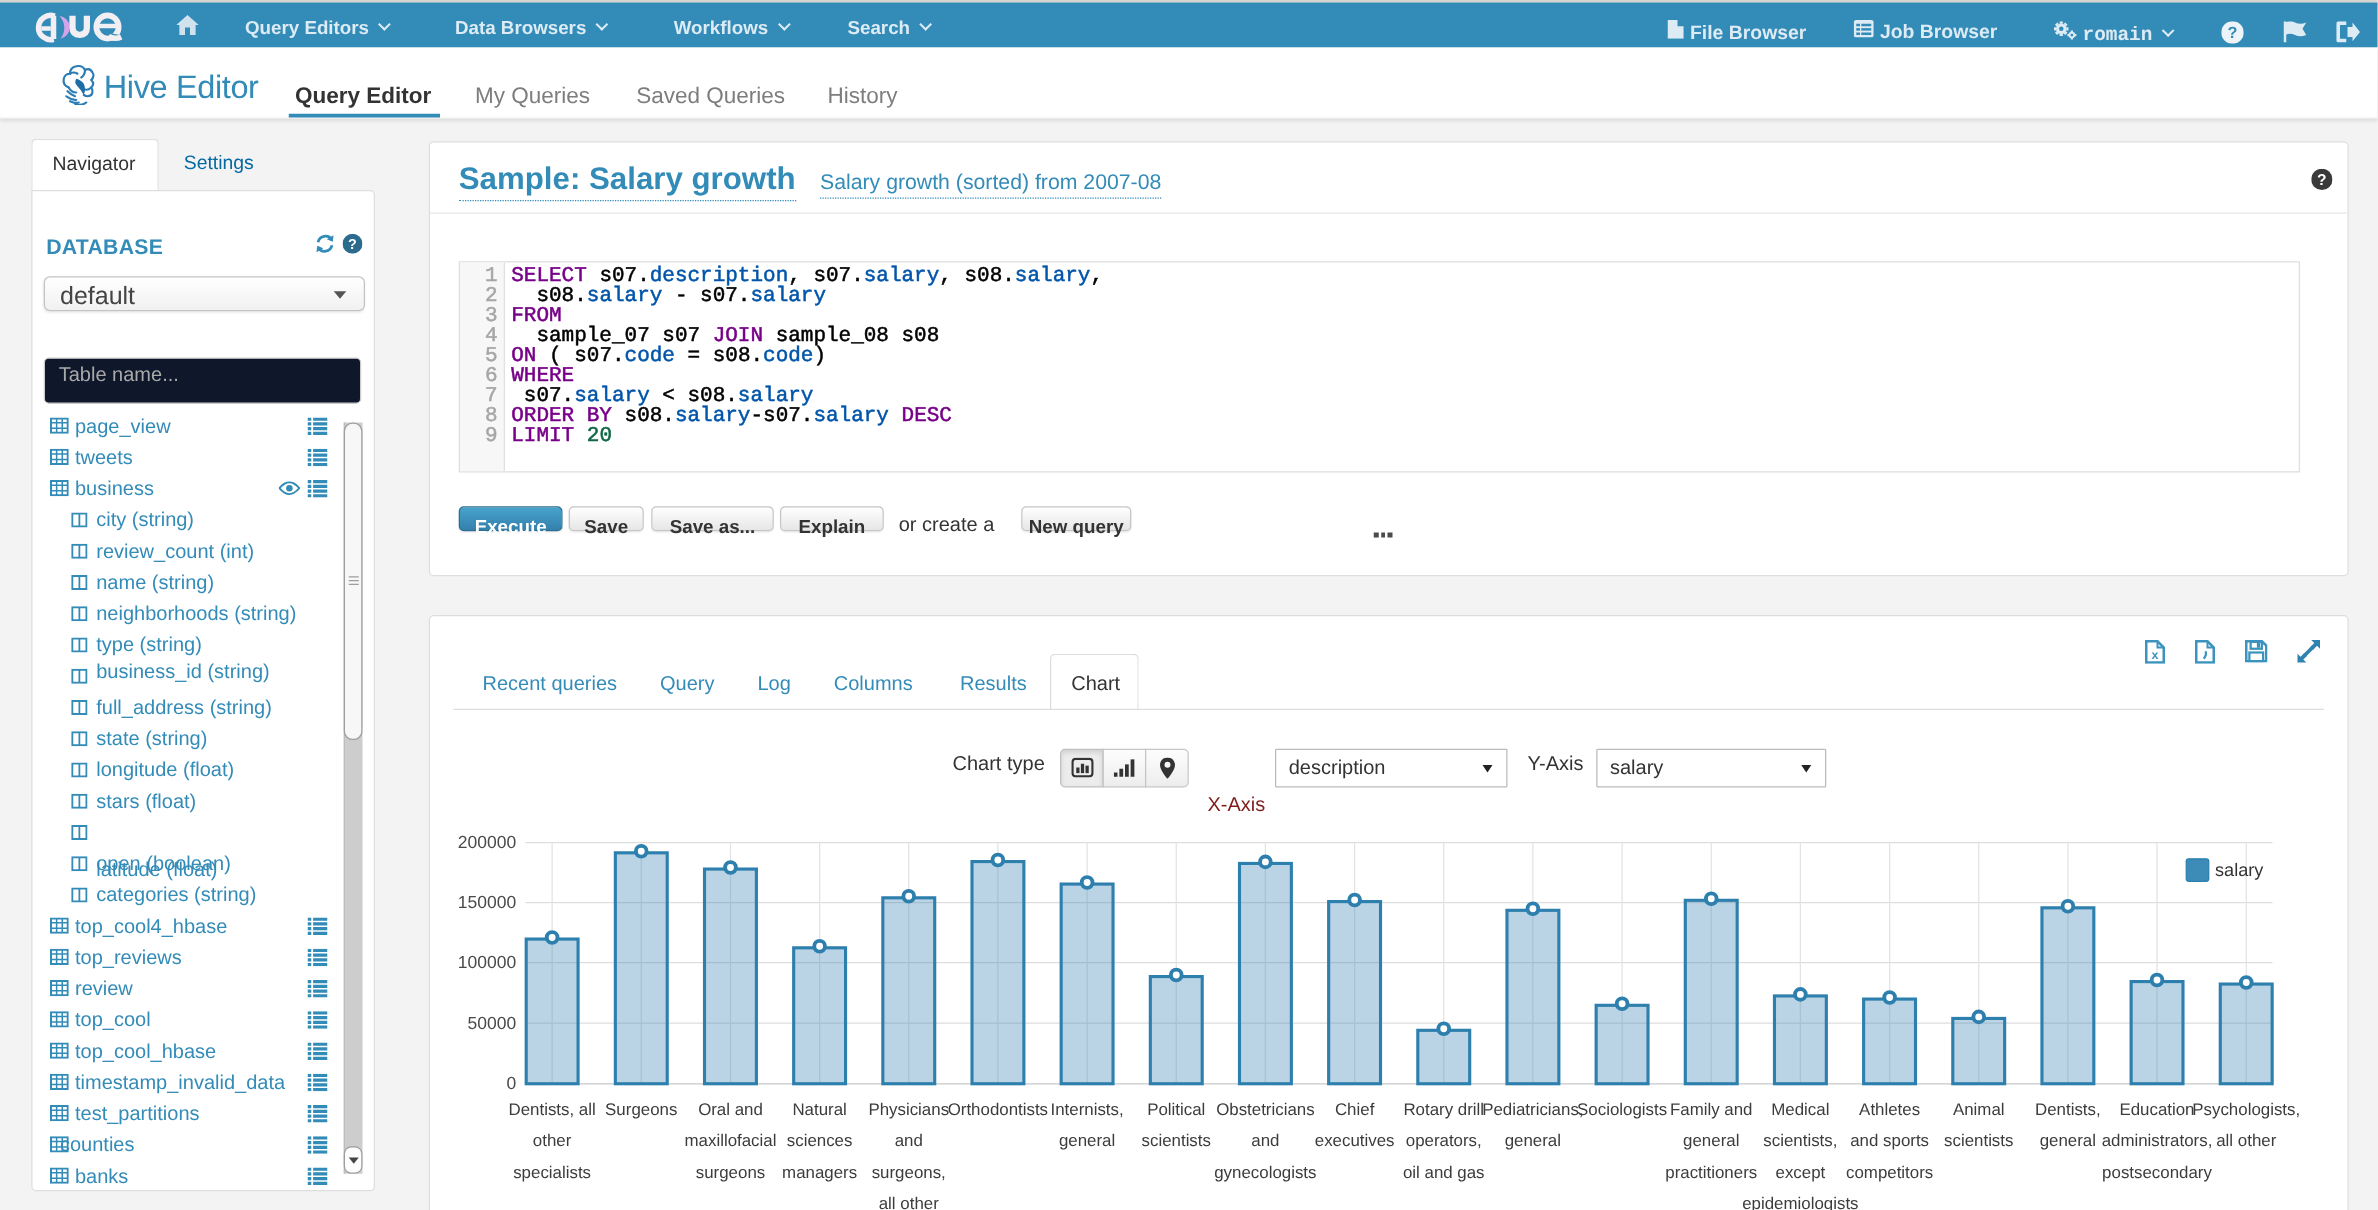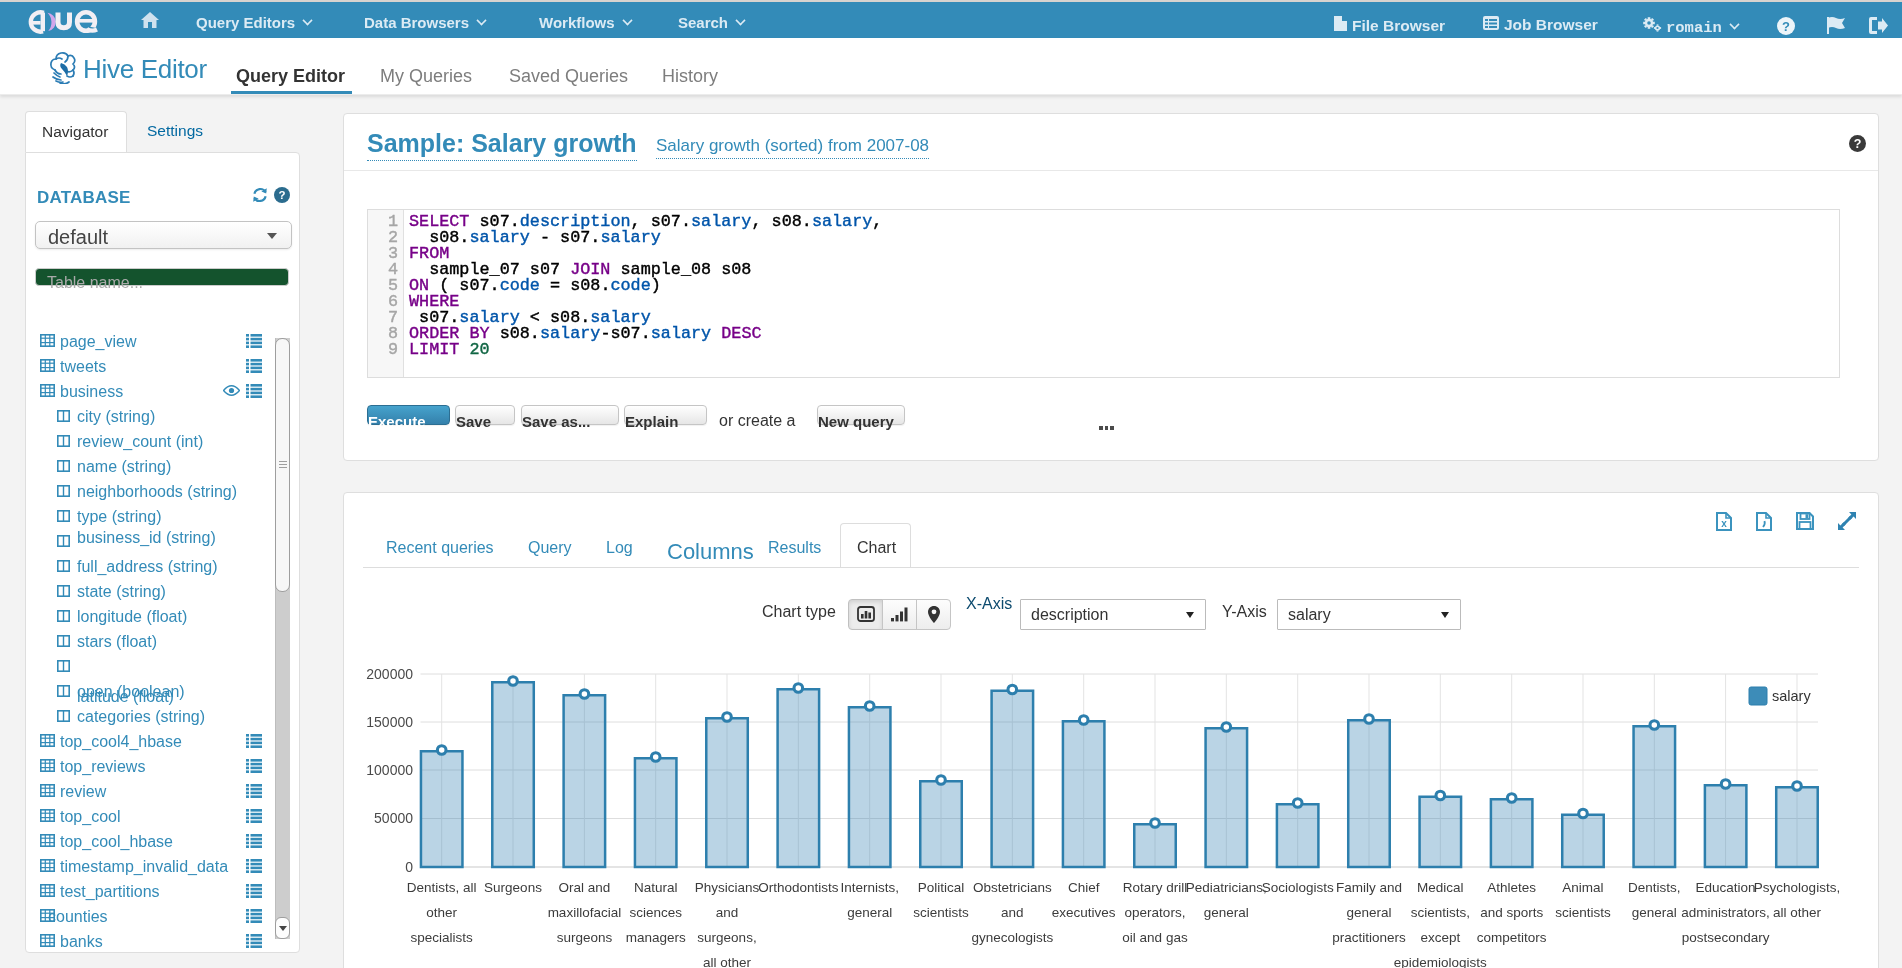--- a/index.html
+++ b/index.html
@@ -27,21 +27,21 @@
 #navtab { position:absolute; left:25px; top:111px; width:102px; height:41px; background:#fff;
   border:1px solid #dedede; border-bottom:none; border-radius:4px 4px 0 0; z-index:3; }
 #navtab span { position:absolute; left:16px; top:11px; font-size:15.5px; color:#333; }
 #settings { position:absolute; left:147px; top:122px; font-size:15.5px; color:#0369a1; }
 #sidepanel { position:absolute; left:25px; top:152px; width:275px; height:801px; background:#fff;
   border:1px solid #dedede; border-top:1px solid #dedede; border-radius:0 4px 4px 4px; }
 .srow { position:absolute; font-size:16px; color:#338bb8; white-space:nowrap; }
 
 .btn { position:absolute; height:20px; border:1px solid #c5c5c5; border-radius:4px;
   background:linear-gradient(to bottom,#ffffff,#e6e6e6); color:#333; font-weight:bold;
-  font-size:15px; text-align:left; line-height:31px; box-shadow:0 1px 1px rgba(0,0,0,.06); }
+  font-size:15px; text-align:center; line-height:31px; box-shadow:0 1px 1px rgba(0,0,0,.06); }
 .btn-primary { background:linear-gradient(to bottom,#46a3cd,#3480ab); border-color:#2c6e92;
   color:#fff; }
 
 .seltext { font-size:16px; color:#333; }
 </style>
 </head>
 <body>
 <div id="topstrip"></div>
 <div id="navbar"></div>
 <div id="subhdr"></div>
@@ -168,21 +168,21 @@
 </svg>
 <svg class="abs" style="left:274px; top:187px;" width="16" height="16" viewBox="0 0 16 16">
     <circle cx="8" cy="8" r="8" fill="#2b6c8e"></circle>
     <text x="8" y="12" font-size="11.5" font-weight="bold" fill="#fff" text-anchor="middle" font-family="Liberation Sans">?</text>
   </svg>
 
 <div class="abs" style="left:35px; top:221px; width:257px; height:28px; border:1px solid #c3c3c3; border-radius:5px; background:linear-gradient(to bottom,#ffffff,#f1f1f1); box-shadow:0 1px 2px rgba(0,0,0,.08);">
   <span style="position:absolute; left:12px; top:4px; font-size:20px; color:#444;">default</span>
   <span style="position:absolute; right:14px; top:11px; width:0; height:0; border-left:5px solid transparent; border-right:5px solid transparent; border-top:6px solid #555;"></span>
 </div>
-<div class="abs" style="left:35px; top:268px; width:254px; height:18px; border:1px solid #cccccc; border-radius:4px; background:#14532d;">
+<div class="abs" style="left:35px; top:286px; width:254px; height:37px; border:1px solid #cccccc; border-radius:4px; background:#0f172a;">
   <span style="position:absolute; left:11px; top:5px; font-size:16px; color:#a9a9a9;">Table name...</span>
 </div>
 
 <div id="tablelist">
 <svg class="abs" style="left:40px; top:334px;" width="15" height="13" viewBox="0 0 15 13">
       <g stroke="#338bb8" fill="none" stroke-width="1.6">
         <rect x="0.8" y="0.8" width="13.4" height="11.4"></rect>
       </g>
       <g stroke="#338bb8" stroke-width="1.2">
         <line x1="0.8" y1="4.2" x2="14.2" y2="4.2"></line>
@@ -625,21 +625,21 @@
  </g>
  <path d="M12 1 L19 1 L19 8 L16.6 5.6 L13.5 8.7 L11.3 6.5 L14.4 3.4 Z" fill="#2f83b1"></path>
  <path d="M8 19 L1 19 L1 12 L3.4 14.4 L6.5 11.3 L8.7 13.5 L5.6 16.6 Z" fill="#2f83b1"></path>
 </svg>
 
 <div class="abs" style="left:840px; top:523px; width:71px; height:45px; background:#fff; border:1px solid #ddd; border-bottom:none; border-radius:4px 4px 0 0;"></div>
 <div class="abs" style="left:363px; top:567px; width:1496px; height:1px; background:#ddd;"></div>
 <div class="abs" style="left:386px; top:539px; font-size:16px; color:#338bb8;">Recent queries</div>
 <div class="abs" style="left:528px; top:539px; font-size:16px; color:#338bb8;">Query</div>
 <div class="abs" style="left:606px; top:539px; font-size:16px; color:#338bb8;">Log</div>
-<div class="abs" style="left:667px; top:539px; font-size:22px; color:#338bb8;">Columns</div>
+<div class="abs" style="left:667px; top:539px; font-size:16px; color:#338bb8;">Columns</div>
 <div class="abs" style="left:768px; top:539px; font-size:16px; color:#338bb8;">Results</div>
 <div class="abs" style="left:857px; top:539px; font-size:16px; color:#333;">Chart</div>
 
 <div class="abs" style="left:762px; top:603px; font-size:16px; color:#333;">Chart type</div>
 <div class="abs" style="left:848px; top:599px; width:103px; height:31px;">
   <div style="position:absolute; left:0; top:0; width:35px; height:31px; border:1px solid #c0c0c0; border-radius:4px 0 0 4px; background:#ececec; box-shadow:inset 0 2px 4px rgba(0,0,0,.12);"></div>
   <div style="position:absolute; left:34px; top:0; width:35px; height:31px; border:1px solid #c5c5c5; background:linear-gradient(to bottom,#fdfdfd,#ededed);"></div>
   <div style="position:absolute; left:68px; top:0; width:35px; height:31px; border:1px solid #c5c5c5; border-radius:0 4px 4px 0; background:linear-gradient(to bottom,#fdfdfd,#ededed);"></div>
   <svg style="position:absolute; left:9px; top:7px;" width="18" height="16" viewBox="0 0 18 16">
     <rect x="1" y="1" width="16" height="14" rx="2.5" fill="none" stroke="#333" stroke-width="1.8"></rect>
@@ -650,21 +650,21 @@
   <svg style="position:absolute; left:43px; top:8px;" width="17" height="15" viewBox="0 0 17 15">
     <rect x="0" y="11" width="3" height="3.4" fill="#333"></rect>
     <rect x="4.5" y="8" width="3" height="6.4" fill="#333"></rect>
     <rect x="9" y="4.5" width="3" height="9.9" fill="#333"></rect>
     <rect x="13.5" y="0.5" width="3" height="13.9" fill="#333"></rect>
   </svg>
   <svg style="position:absolute; left:80px; top:7px;" width="12" height="17" viewBox="0 0 12 17">
     <path d="M6 0 C2.6 0 0 2.6 0 6 C0 10.5 6 17 6 17 C6 17 12 10.5 12 6 C12 2.6 9.4 0 6 0 Z M6 8.2 A2.4 2.4 0 1 1 6 3.4 A2.4 2.4 0 1 1 6 8.2 Z" fill="#333"></path>
   </svg>
 </div>
-<div class="abs" style="left:966px; top:595px; font-size:16px; color:#0c4a6e;">X-Axis</div>
+<div class="abs" style="left:966px; top:636px; font-size:16px; color:#7f1d1d;">X-Axis</div>
 <div class="abs" style="left:1020px; top:599px; width:186px; height:31px; border:1px solid #bbb; border-radius:1px; background:#fff;">
   <span class="seltext" style="position:absolute; left:10px; top:6px;">description</span>
   <span style="position:absolute; right:11px; top:12px; width:0; height:0; border-left:4.5px solid transparent; border-right:4.5px solid transparent; border-top:6px solid #222;"></span>
 </div>
 <div class="abs" style="left:1222px; top:603px; font-size:16px; color:#333;">Y-Axis</div>
 <div class="abs" style="left:1277px; top:599px; width:184px; height:31px; border:1px solid #bbb; border-radius:1px; background:#fff;">
   <span class="seltext" style="position:absolute; left:10px; top:6px;">salary</span>
   <span style="position:absolute; right:11px; top:12px; width:0; height:0; border-left:4.5px solid transparent; border-right:4.5px solid transparent; border-top:6px solid #222;"></span>
 </div>
 

